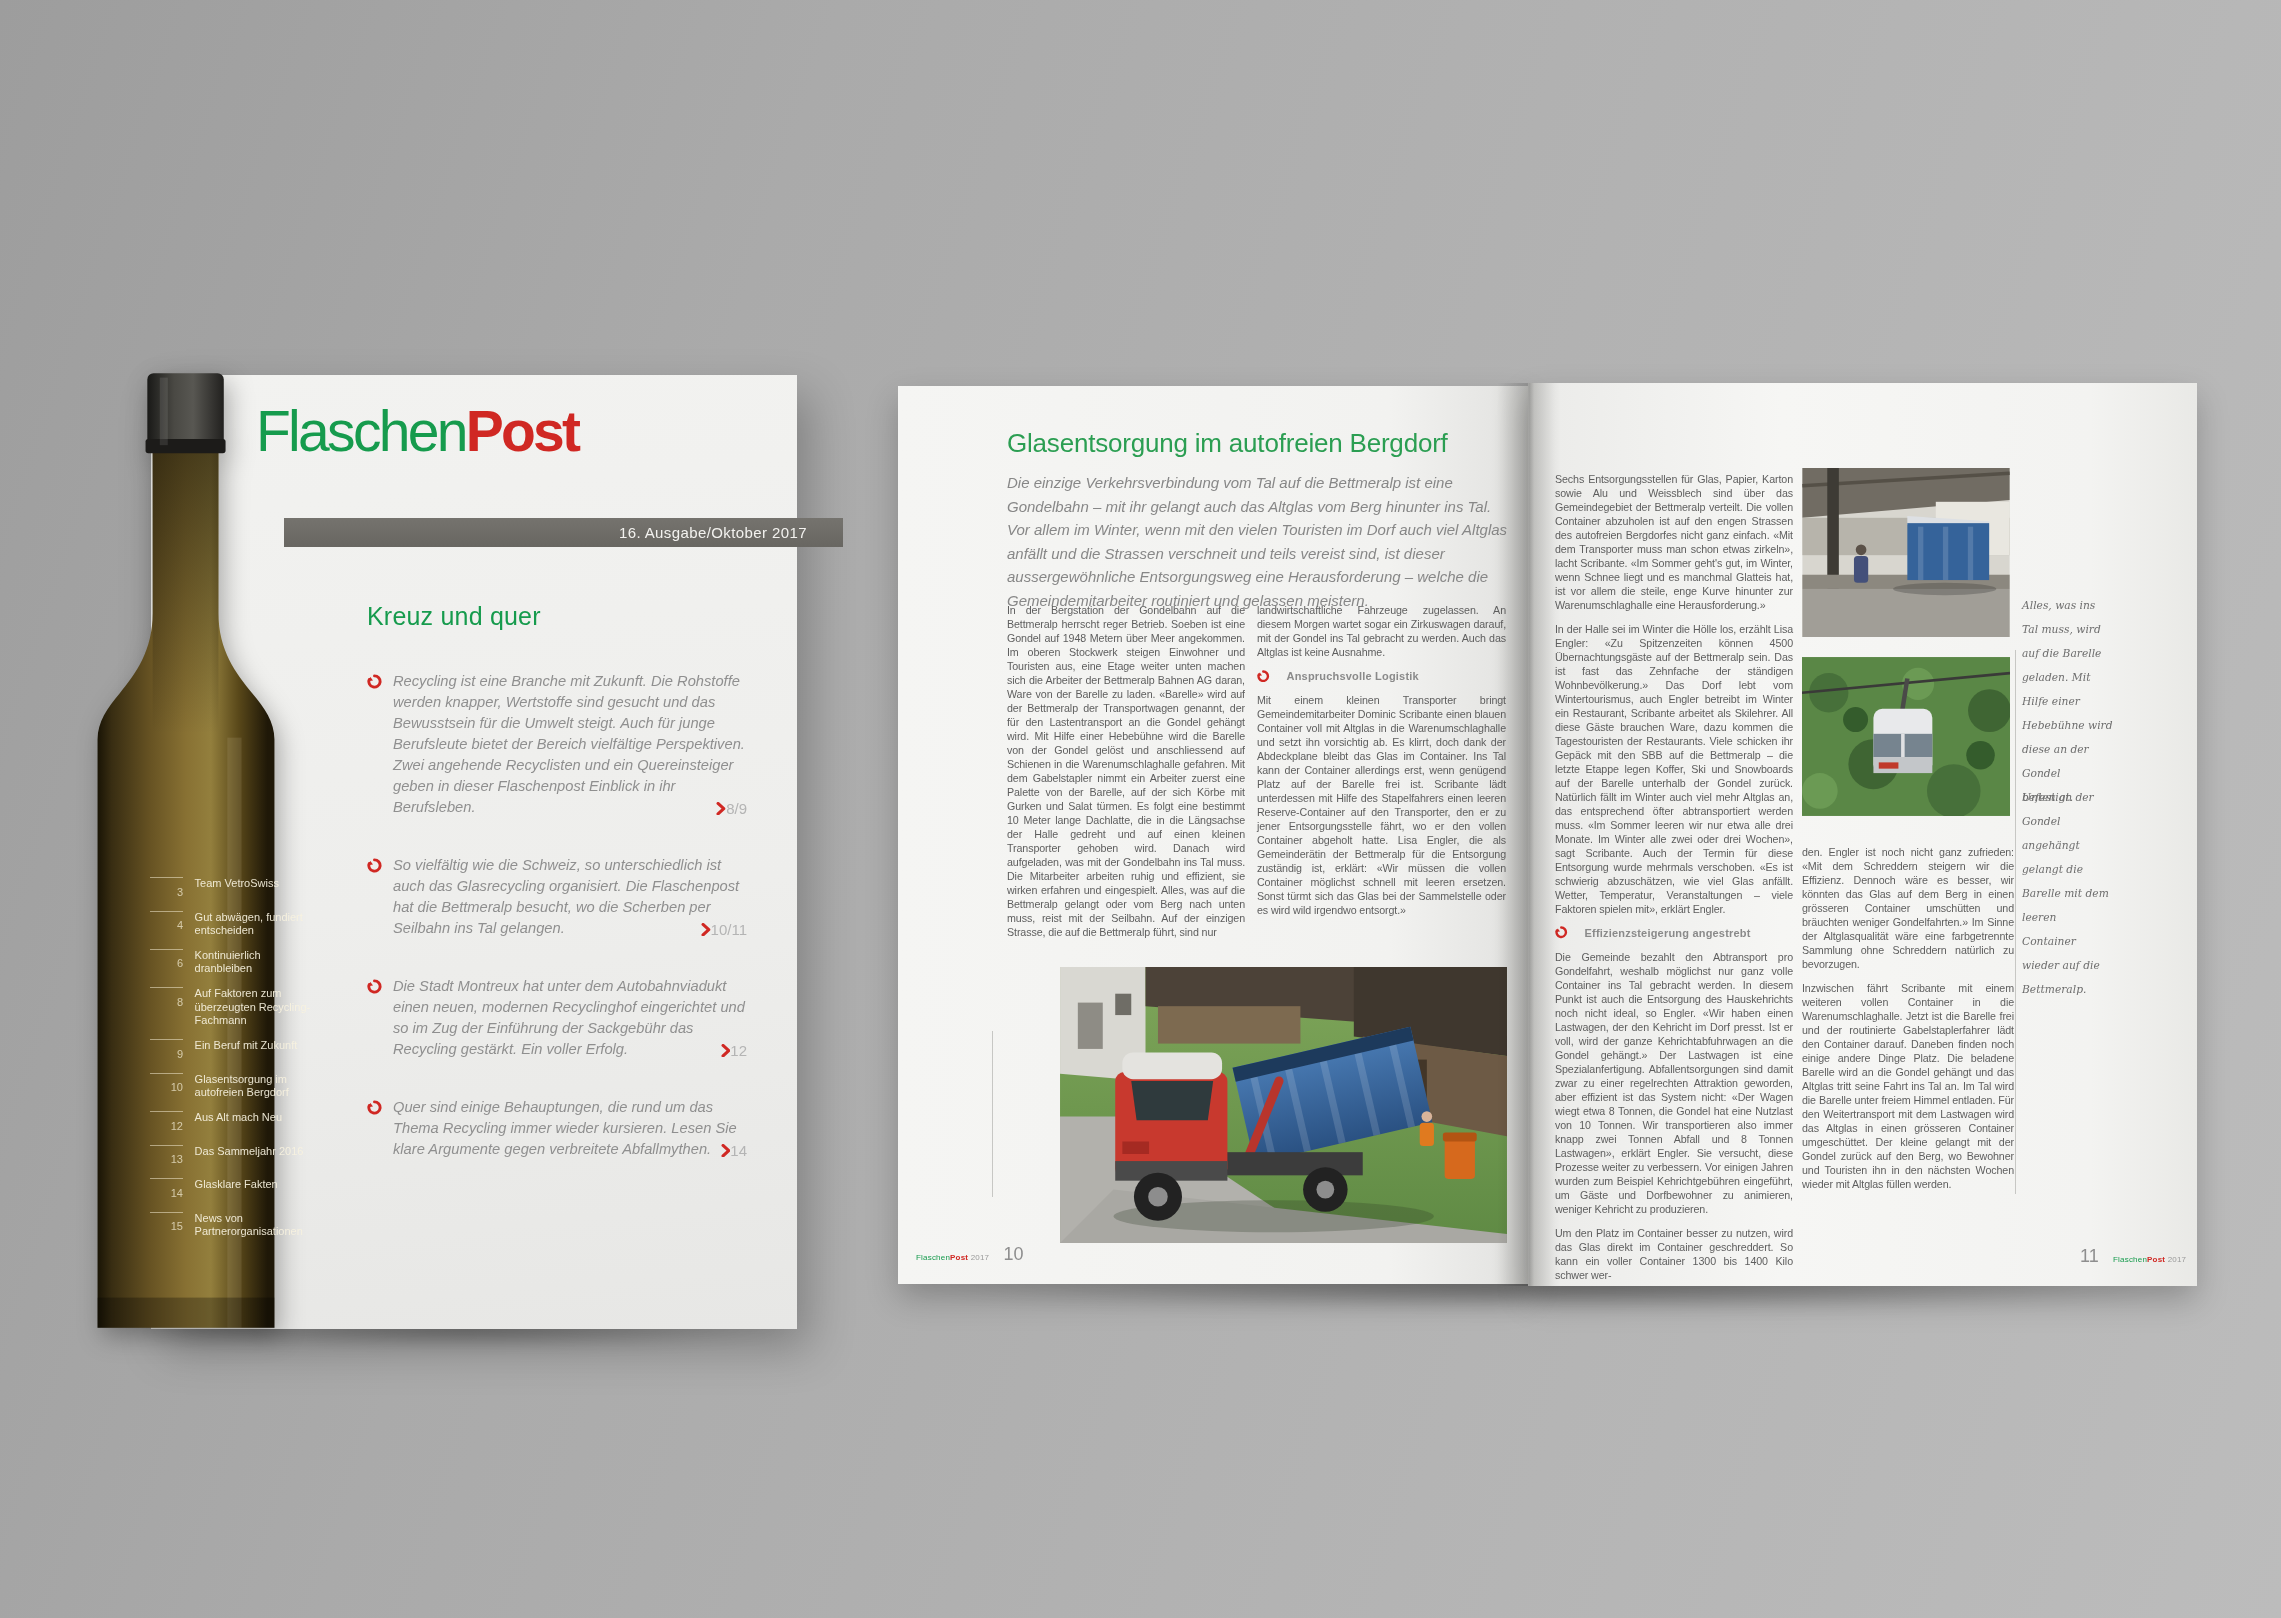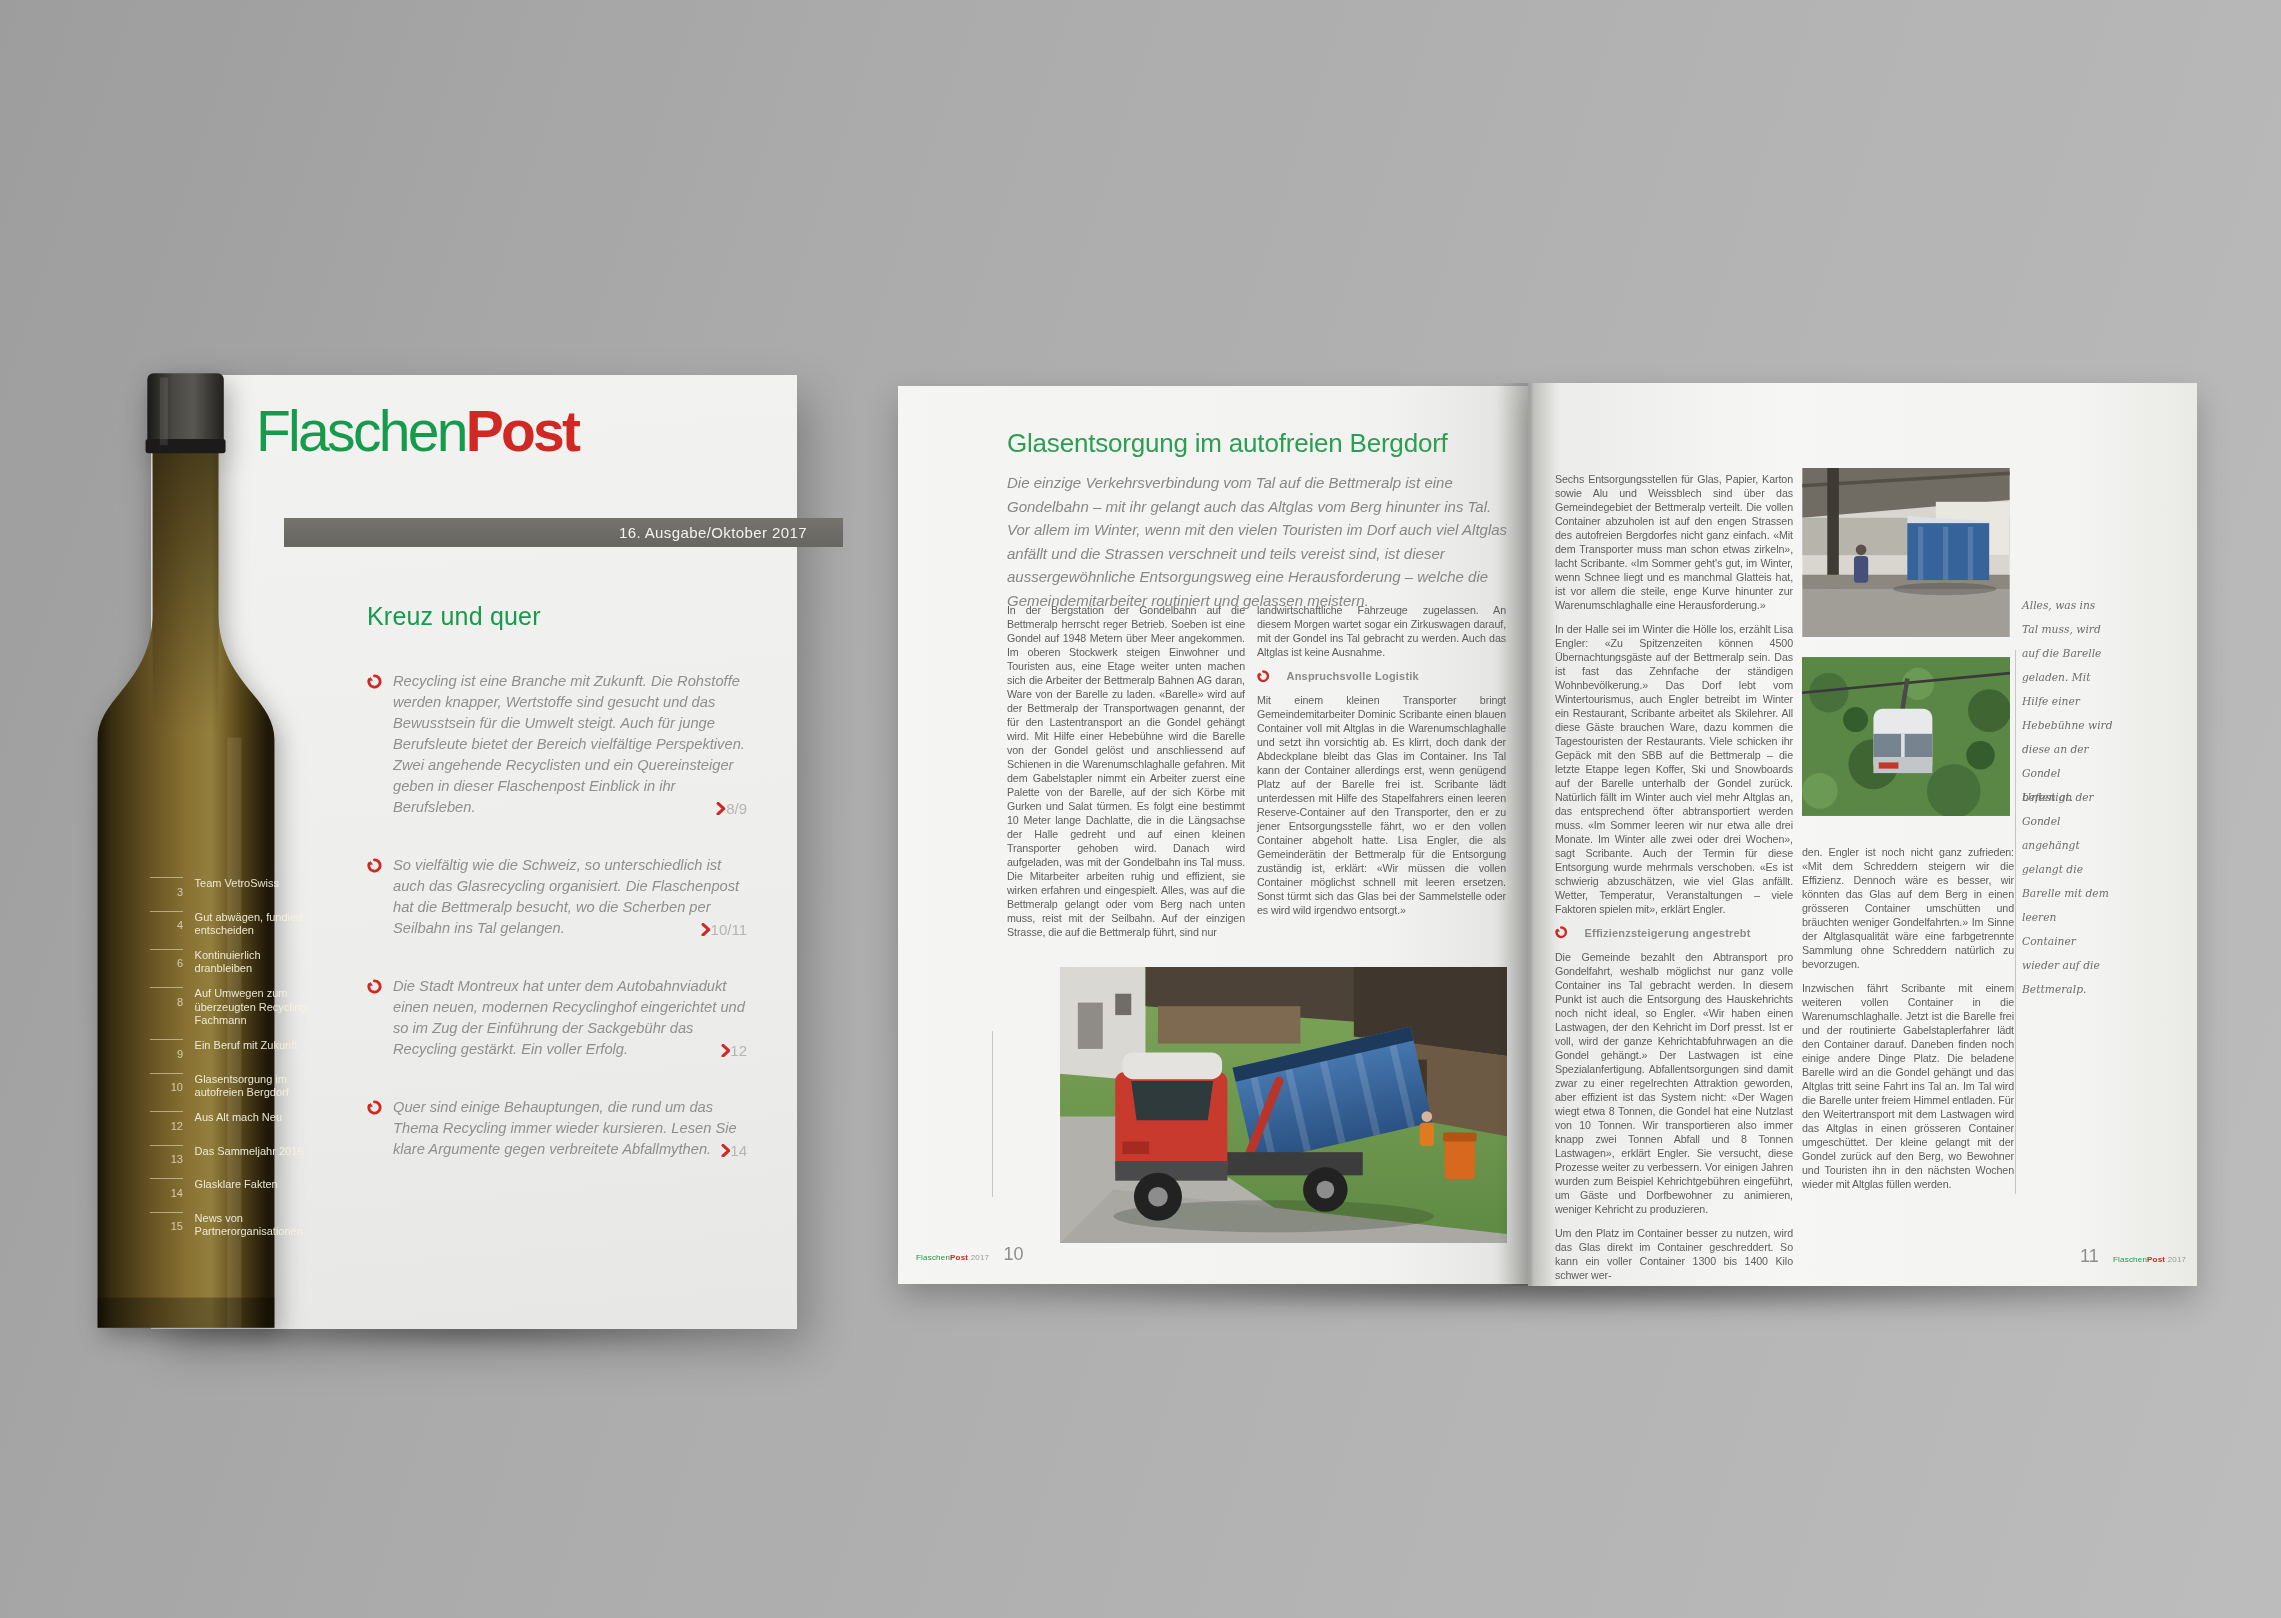--- a/index.html
+++ b/index.html
@@ -191,21 +191,21 @@
   <div class="toc-row">
       <div class="toc-left"><div class="toc-rule"></div><span class="toc-num">4</span></div>
       <div class="toc-label">Gut abwägen, fundiert entscheiden</div>
     </div>
   <div class="toc-row">
       <div class="toc-left"><div class="toc-rule"></div><span class="toc-num">6</span></div>
       <div class="toc-label">Kontinuierlich dranbleiben</div>
     </div>
   <div class="toc-row">
       <div class="toc-left"><div class="toc-rule"></div><span class="toc-num">8</span></div>
-      <div class="toc-label">Auf Umwegen zum überzeugten Recycling-Fachmann</div>
+      <div class="toc-label">Auf Faktoren zum überzeugten Recycling-Fachmann</div>
     </div>
   <div class="toc-row">
       <div class="toc-left"><div class="toc-rule"></div><span class="toc-num">9</span></div>
       <div class="toc-label">Ein Beruf mit Zukunft</div>
     </div>
   <div class="toc-row">
       <div class="toc-left"><div class="toc-rule"></div><span class="toc-num">10</span></div>
       <div class="toc-label">Glasentsorgung im autofreien Bergdorf</div>
     </div>
   <div class="toc-row">

